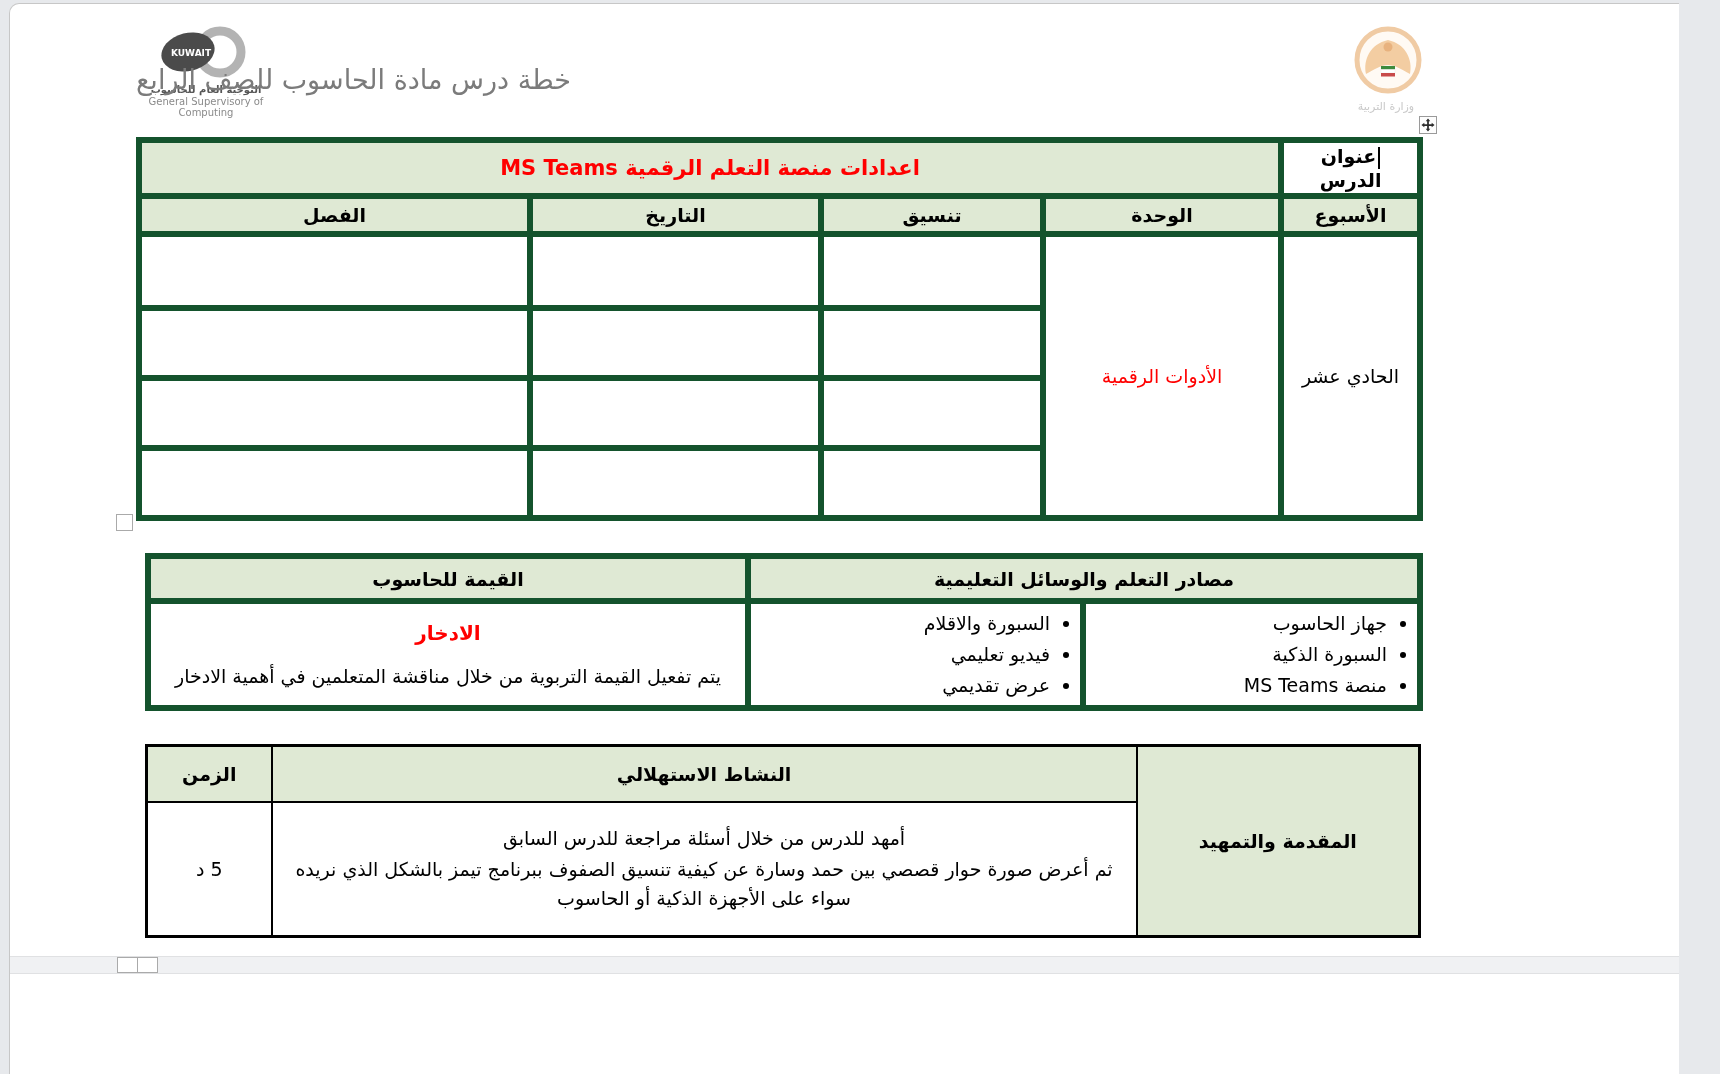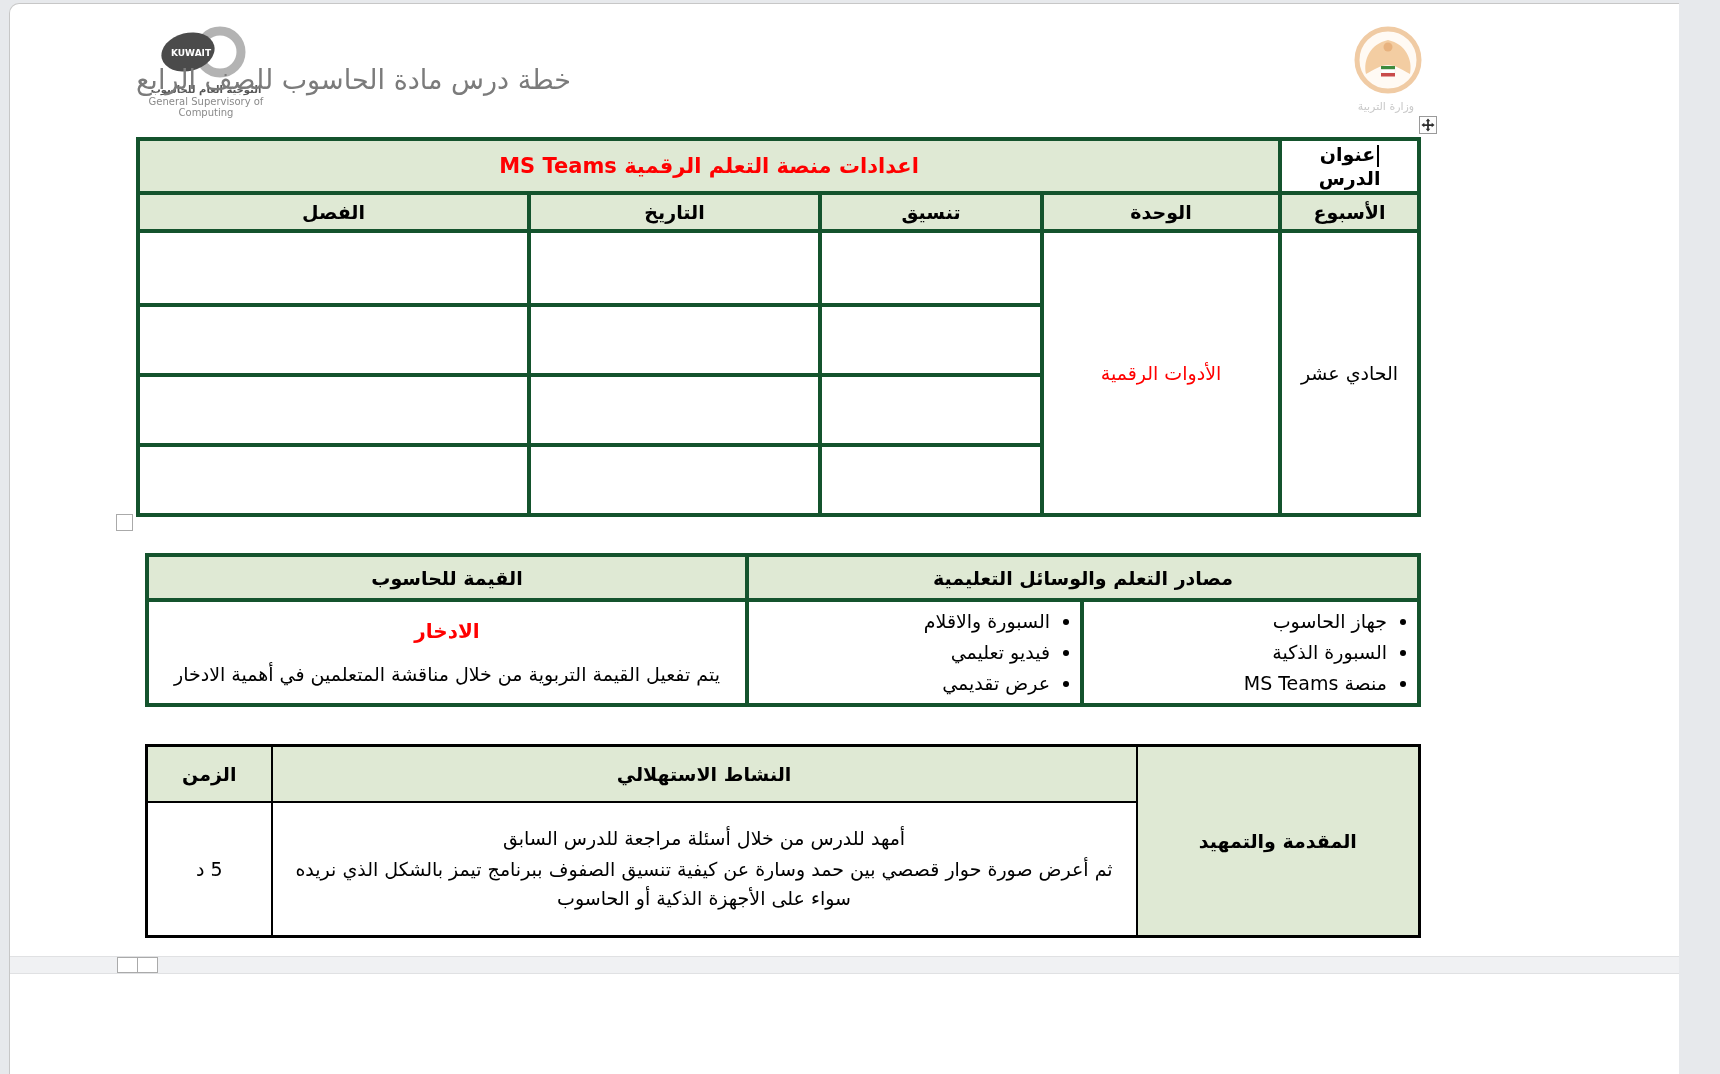--- a/index.html
+++ b/index.html
@@ -15,21 +15,21 @@
   .logo-ar { font-size:10px; font-weight:bold; color:#565656; margin-top:2px; }
   .logo-en { font-size:10px; color:#8a8a8a; margin-top:1px; }
   .emblem { position:absolute; left:1350px; top:24px; width:76px; height:76px; }
   .ministry-label { position:absolute; left:1330px; top:100px; width:112px; text-align:center;
                     font-size:11px; color:#c9c9c9; }
   .move-handle { position:absolute; left:1419px; top:116px; width:18px; height:18px;
                  border:1px solid #9a9a9a; background:#fdfdfd; display:flex; align-items:center; justify-content:center; }
 
   
   table { border-collapse:collapse; table-layout:fixed; position:absolute; direction:rtl; background:#fff; }
-  td { border:4px solid #14532d; text-align:center; vertical-align:middle; font-size:19px; color:#000;
+  td { border:6px solid #14532d; text-align:center; vertical-align:middle; font-size:19px; color:#000;
        padding:2px 6px; overflow:hidden; }
   .green { background:#dfe9d4; }
   .bold  { font-weight:bold; }
   .red   { color:#ff0000; }
 
   .t1 { left:136px; top:137px; width:1281px; }
   .t1 .lesson-title { font-size:21px; }
   .caret { display:inline-block; width:2px; height:22px; background:#000; vertical-align:middle; margin-left:2px; }
 
   .t2 { left:145px; top:553px; width:1272px; }

